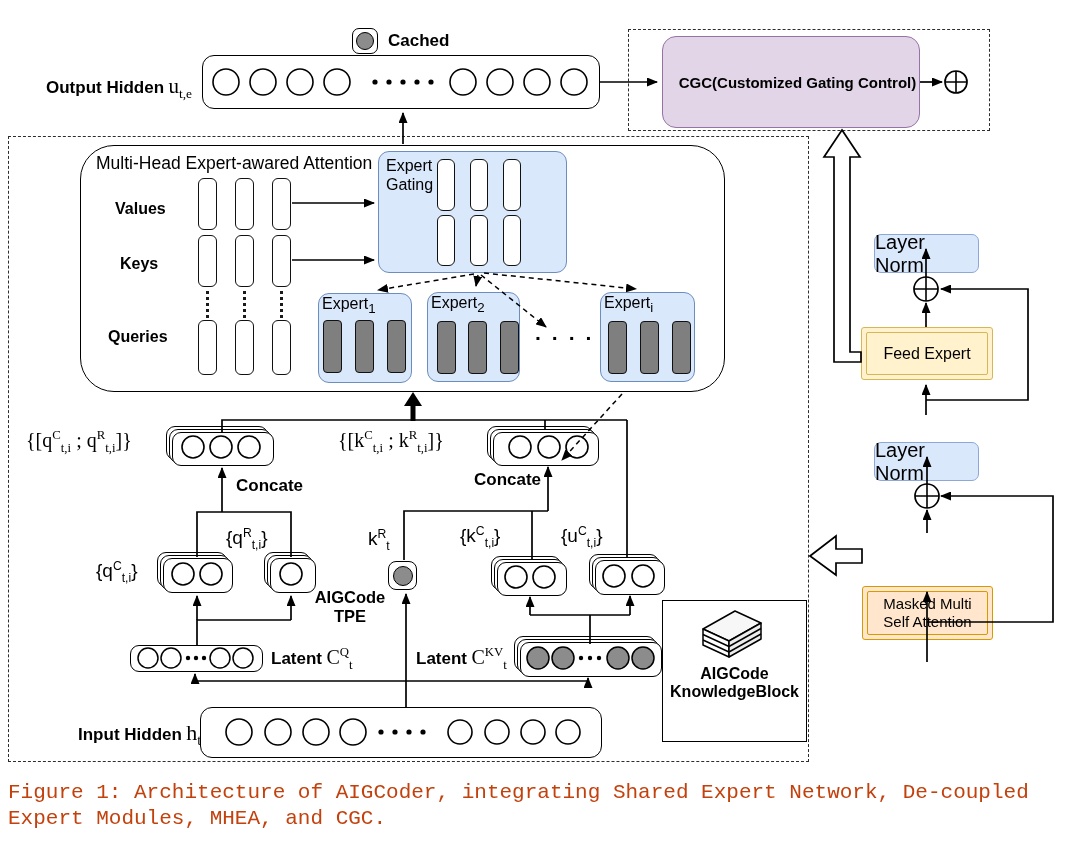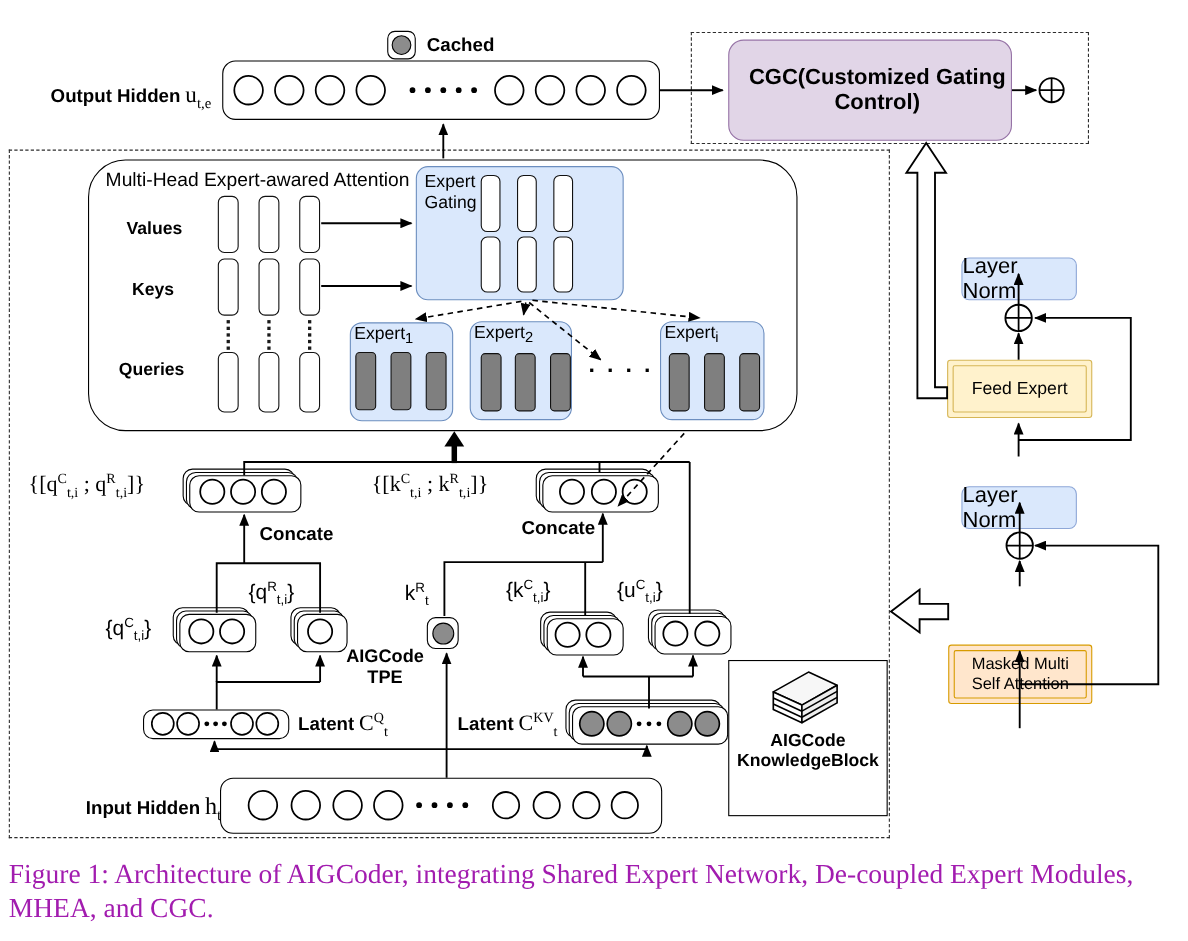--- a/index.html
+++ b/index.html
@@ -28,21 +28,21 @@
         border:1.6px solid #000;border-radius:9px;}
   .dblbox{position:relative;}
   .dblbox .inner{position:absolute;inset:4px;border:1.2px solid;border-radius:2px;pointer-events:none;}
   .ffbox{background:var(--yellow_fill);border:1.4px solid var(--yellow_border);border-radius:3px;}
   .ffbox .inner{border-color:var(--yellow_border);}
   .mmbox{background:var(--orange_fill);border:1.4px solid var(--orange_border);border-radius:3px;}
   .mmbox .inner{border-color:var(--orange_border);}
   .lnbox{background:var(--blue_fill);border:1.4px solid #8ea7d7;border-radius:7px;
          display:flex;align-items:center;justify-content:center;font-size:20px;margin-top:27px;}
   .center{display:flex;align-items:center;justify-content:center;text-align:center;}
-  .caption{font-family:Liberation Serif, serif;font-size:25px;line-height:1.25;color:#a21caf;}
+  .caption{font-family:Liberation Mono, monospace;font-size:21px;line-height:1.25;color:#c2410c;}
   svg.fill{position:absolute;left:0;top:0;}
   .overlay{position:absolute;left:0;top:0;pointer-events:none;z-index:10;}
 </style>
 </head>
 <body>
 
 <div class="stage">
 
   <div class="abs dashedbox" style="left:8px;top:136px;width:801px;height:626px;"></div>
 
@@ -72,21 +72,21 @@
       <g fill="#000">
         <circle cx="172" cy="26" r="2.6"></circle>
           <circle cx="186" cy="26" r="2.6"></circle>
           <circle cx="200" cy="26" r="2.6"></circle>
           <circle cx="214" cy="26" r="2.6"></circle>
           <circle cx="228" cy="26" r="2.6"></circle>
       </g>
     </svg>
   </div>
 
-  <div class="abs center" style="left:662px;top:36px;width:258px;height:92px;background:var(--purple_fill);border:1.5px solid var(--purple_border);border-radius:14px;font-weight:bold;font-size:20px;padding-left:13px;">CGC(Customized Gating Control)</div>
+  <div class="abs center" style="left:662px;top:36px;width:258px;height:92px;background:var(--purple_fill);border:1.5px solid var(--purple_border);border-radius:14px;font-weight:bold;font-size:15px;padding-left:13px;">CGC(Customized Gating Control)</div>
 
   <div class="abs" style="left:80px;top:145px;width:645px;height:247px;border:1.7px solid #000;border-radius:34px;background:#fff;"></div>
   <div class="abs" style="left:96px;top:153px;font-size:17.5px;">Multi-Head Expert-awared Attention</div>
   <div class="abs blab" style="left:115px;top:200px;">Values</div>
   <div class="abs blab" style="left:120px;top:255px;">Keys</div>
   <div class="abs blab" style="left:108px;top:328px;text-align:right;">Queries</div>
 
   <div class="slot" style="left:198px;top:178px;width:19px;height:52px;"></div>
   <div class="slot" style="left:235px;top:178px;width:19px;height:52px;"></div>
   <div class="slot" style="left:272px;top:178px;width:19px;height:52px;"></div>

